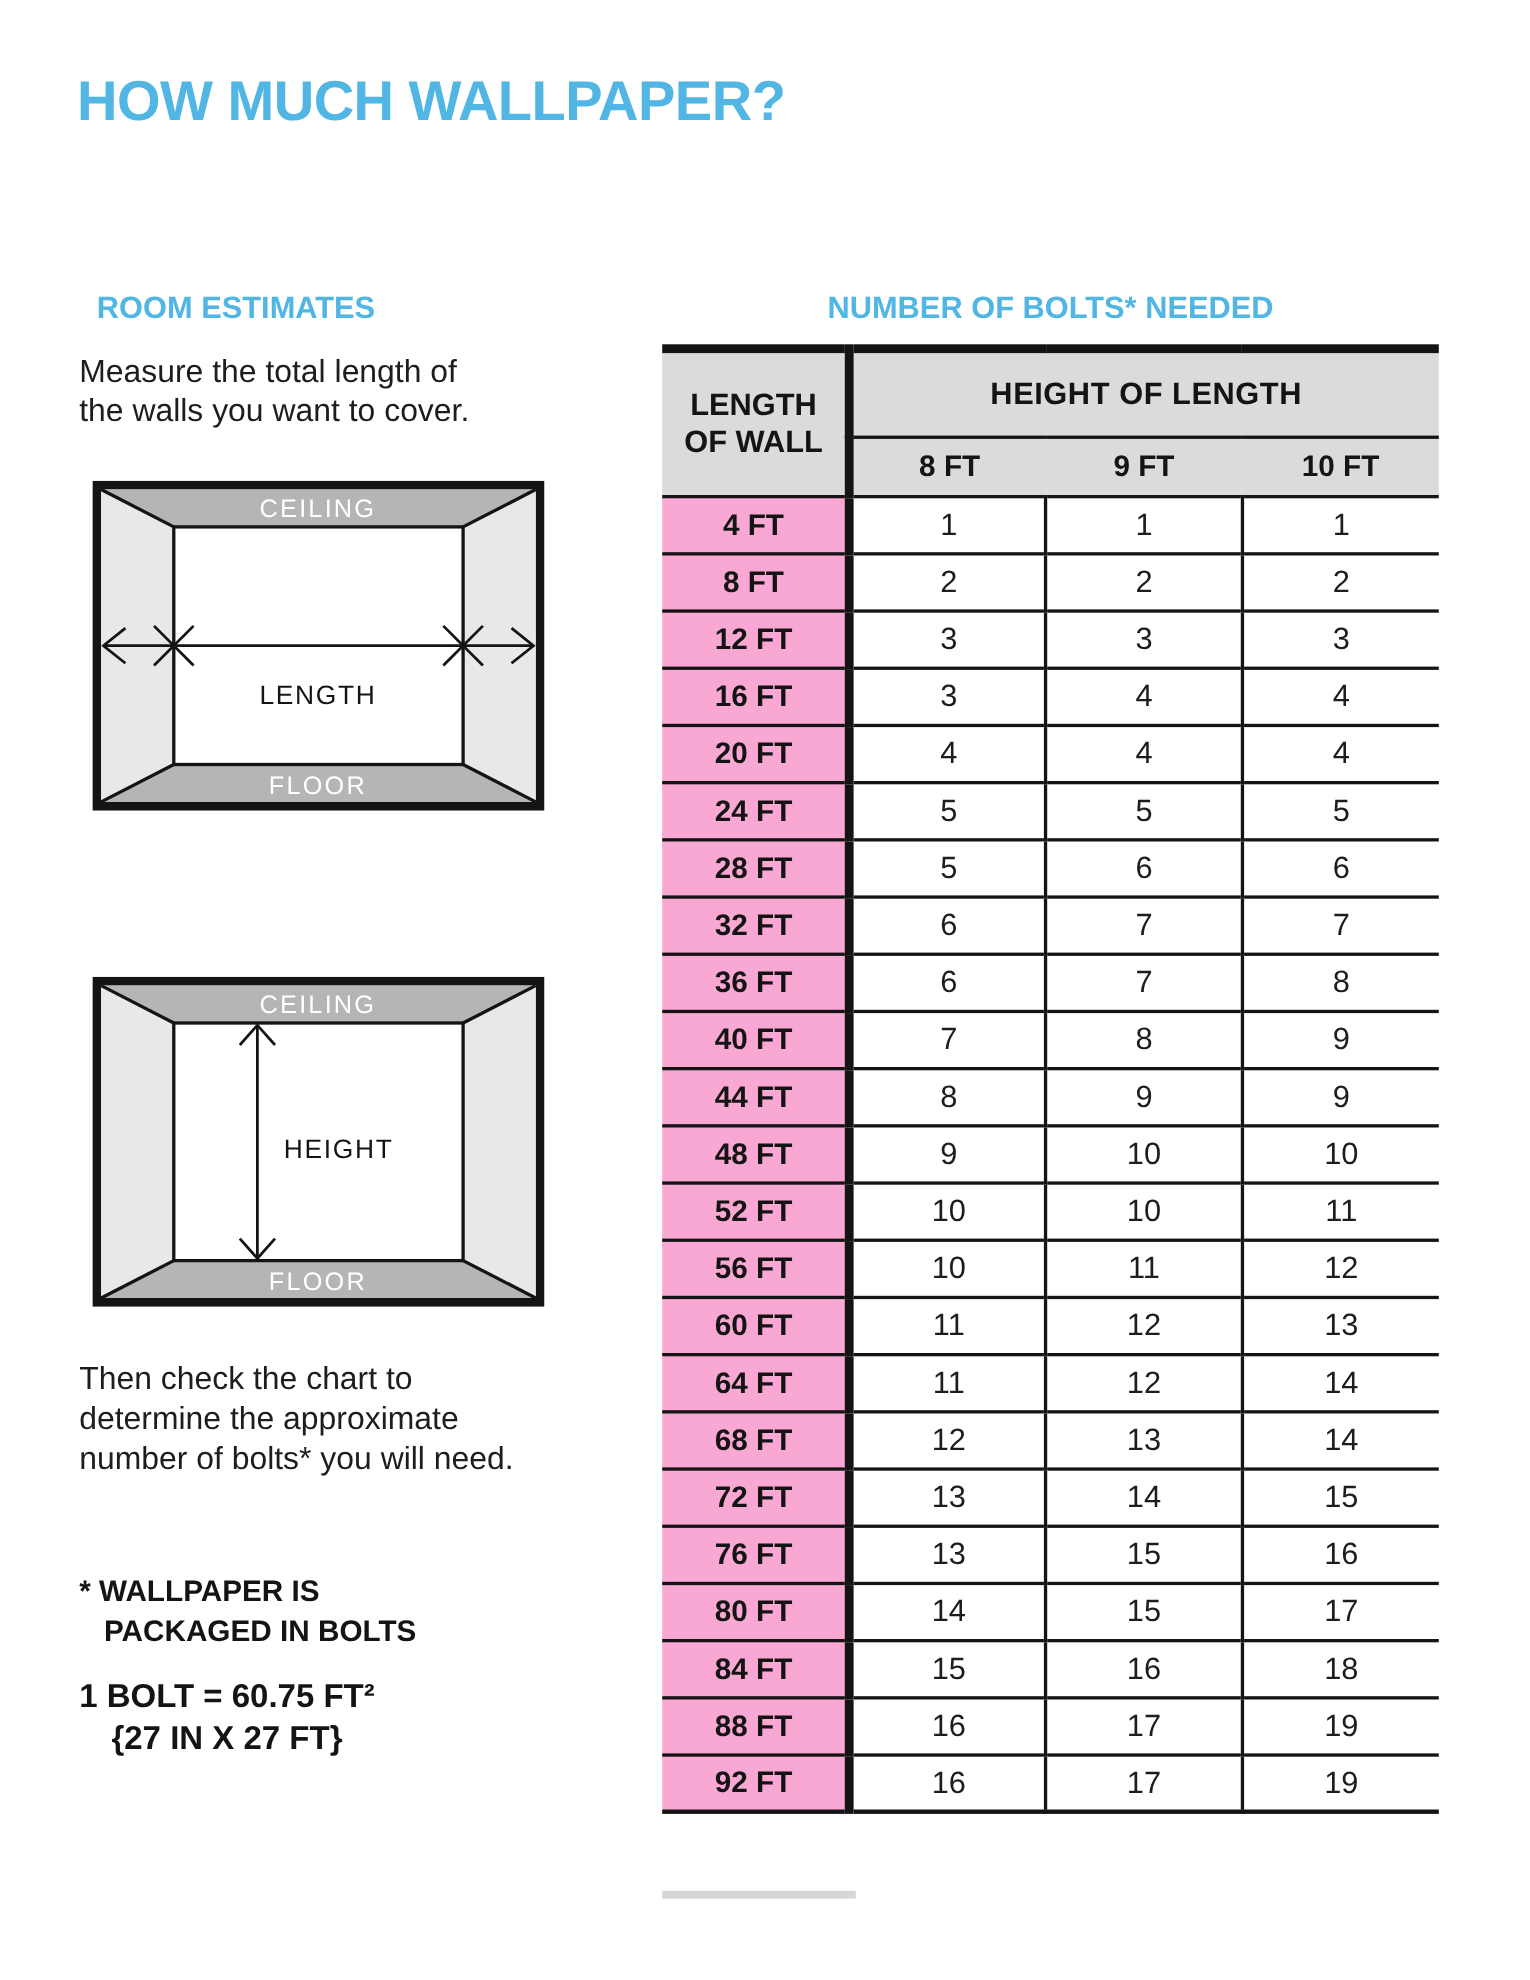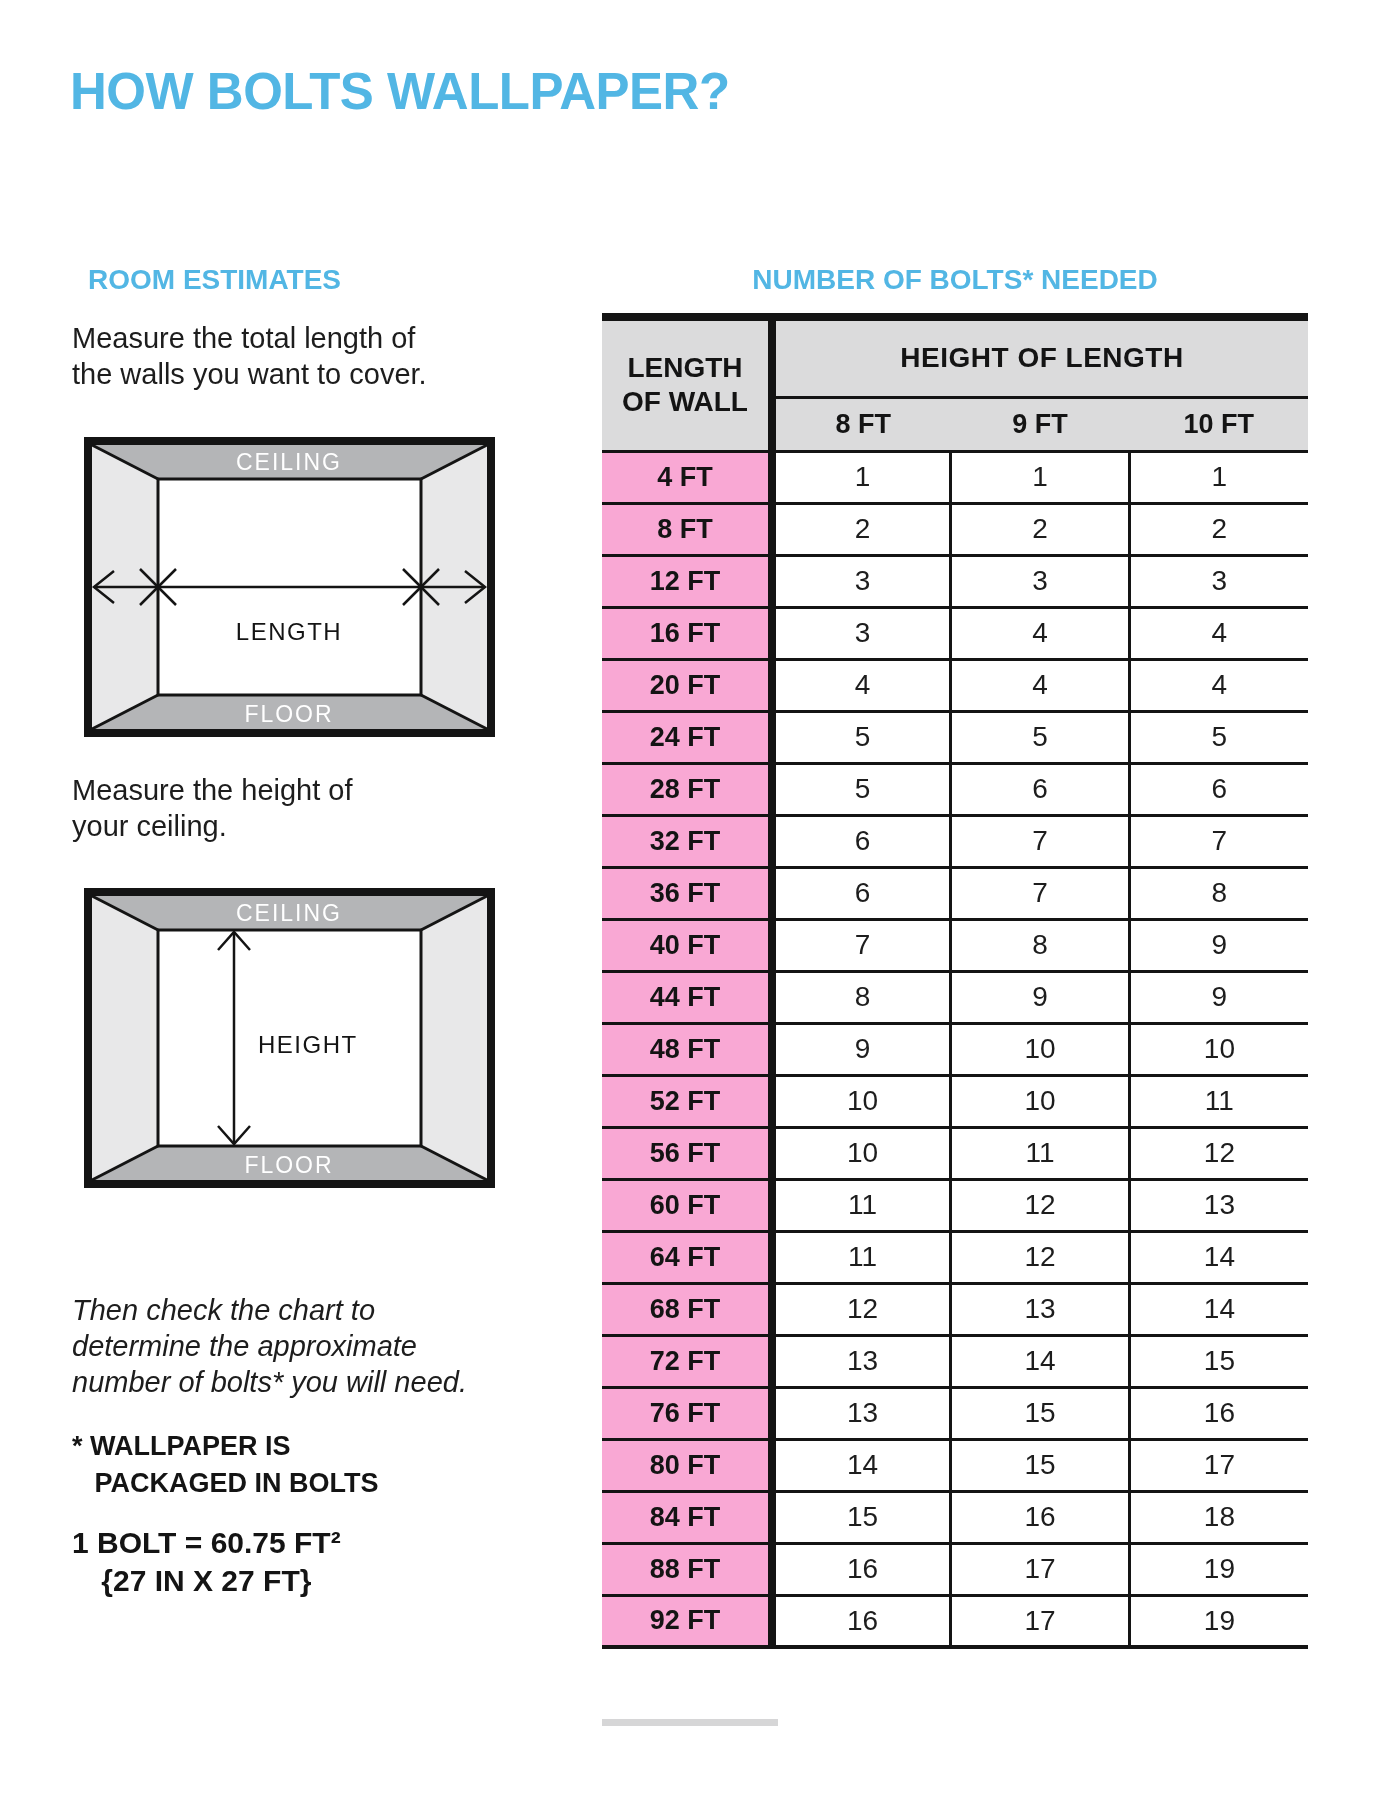--- a/index.html
+++ b/index.html
@@ -34,21 +34,21 @@
   .body-text {
     position: absolute;
     left: 72px;
     font-size: 29px;
     line-height: 36px;
     color: #1d1d1d;
     white-space: pre-line;
   }
   .p-length { top: 320px; }
   .p-height { top: 772px; }
-  .p-check  { top: 1292px; font-style: italic; }
+  .p-check  { top: 1236px; }
   .footnote {
     position: absolute;
     left: 72px;
     top: 1428px;
     font-size: 27px;
     line-height: 37px;
     font-weight: 700;
     color: #141414;
     white-space: pre-wrap;
   }
@@ -128,21 +128,21 @@
     width: 176px;
     height: 7px;
     background: #d6d6d7;
   }
 </style>
 </head>
 <body>
 
 <div class="page">
 
-  <h1 class="page-title">HOW BOLTS WALLPAPER?</h1>
+  <h1 class="page-title">HOW MUCH WALLPAPER?</h1>
 
   <h2 class="section-heading h-room">ROOM ESTIMATES</h2>
 
   <p class="body-text p-length">Measure the total length of
 the walls you want to cover.</p>
 
   <svg class="diagram d-length" viewBox="0 0 411 300">
     <rect x="4" y="4" width="403" height="292" fill="#ffffff" stroke="#141414" stroke-width="8"></rect>
     <polygon points="8,8 403,8 337,42 74,42" fill="#b4b5b7"></polygon>
     <polygon points="8,292 74,258 337,258 403,292" fill="#b4b5b7"></polygon>
@@ -158,22 +158,20 @@
     <polyline points="381,134 401,150 381,166" fill="none" stroke="#141414" stroke-width="2.5"></polyline>
     <line x1="56" y1="132" x2="92" y2="168" stroke="#141414" stroke-width="2.5"></line>
     <line x1="56" y1="168" x2="92" y2="132" stroke="#141414" stroke-width="2.5"></line>
     <line x1="319" y1="132" x2="355" y2="168" stroke="#141414" stroke-width="2.5"></line>
     <line x1="319" y1="168" x2="355" y2="132" stroke="#141414" stroke-width="2.5"></line>
     <text class="face-label" x="205" y="33" text-anchor="middle">CEILING</text>
     <text class="face-label" x="205" y="285" text-anchor="middle">FLOOR</text>
     <text class="dim-label" x="205" y="203" text-anchor="middle">LENGTH</text>
   </svg>
 
-  <p class="body-text p-height">Measure the height of
-your ceiling.</p>
 
   <svg class="diagram d-height" viewBox="0 0 411 300">
     <rect x="4" y="4" width="403" height="292" fill="#ffffff" stroke="#141414" stroke-width="8"></rect>
     <polygon points="8,8 403,8 337,42 74,42" fill="#b4b5b7"></polygon>
     <polygon points="8,292 74,258 337,258 403,292" fill="#b4b5b7"></polygon>
     <polygon points="8,8 74,42 74,258 8,292" fill="#e8e8e9"></polygon>
     <polygon points="403,8 403,292 337,258 337,42" fill="#e8e8e9"></polygon>
     <rect x="74" y="42" width="263" height="216" fill="#ffffff" stroke="#141414" stroke-width="3"></rect>
     <line x1="8" y1="8" x2="74" y2="42" stroke="#141414" stroke-width="3"></line>
     <line x1="403" y1="8" x2="337" y2="42" stroke="#141414" stroke-width="3"></line>

